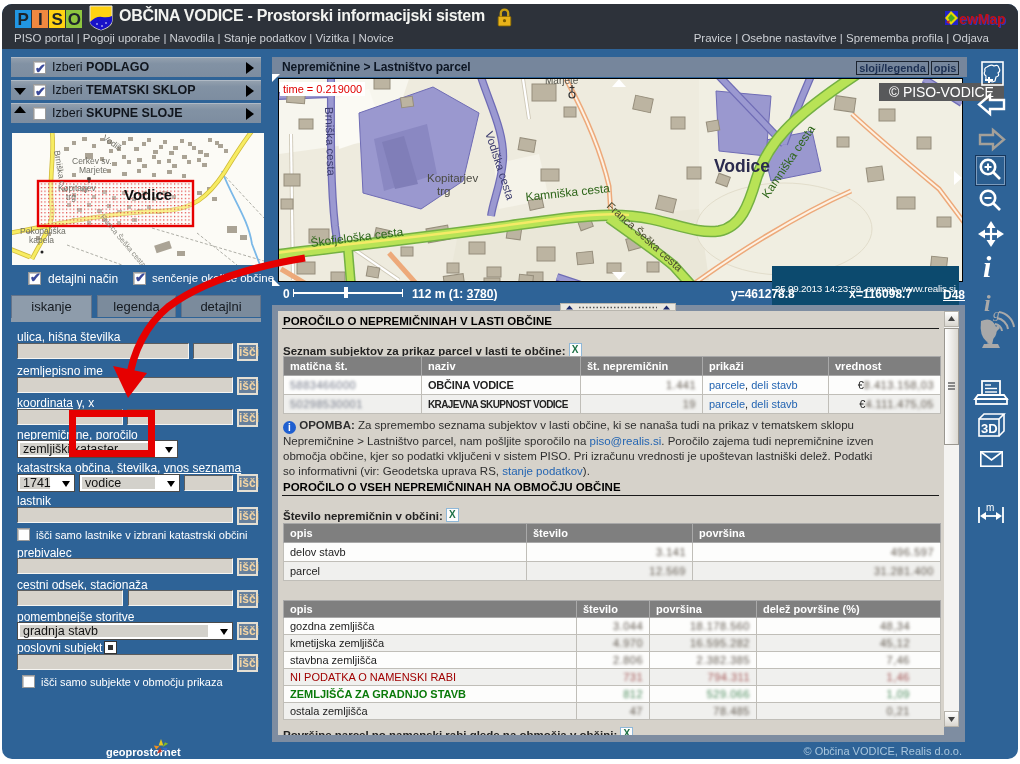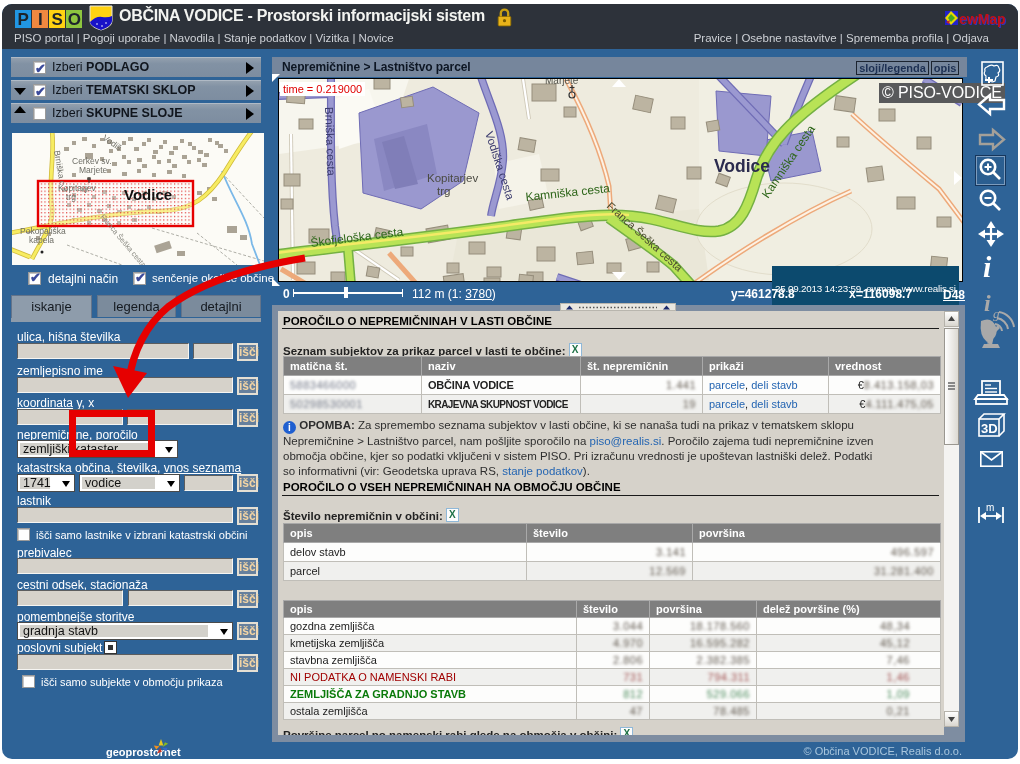--- a/index.html
+++ b/index.html
@@ -431,41 +431,41 @@
     <text x="247" y="122" font-size="12" transform="rotate(-6 247 122)">Kamniška cesta</text>
     <text x="489" y="120" font-size="12" transform="rotate(-56 489 120)">Kamniška cesta</text>
     <text x="327" y="128" font-size="11" fill="#4c4c30" transform="rotate(42 327 128)">Franca Šeška cesta</text>
     <text x="206" y="54" font-size="11.5" fill="#3c3c6e" transform="rotate(72 206 54)">Vodiška cesta</text>
     <text x="46" y="28" font-size="11.5" fill="#3c3c6e" transform="rotate(88 46 28)">Brniška cesta</text>
   </g>
 </svg>
 </div>
 
 <div class="abs" style="left:280px;top:82px;background:#fff;color:#e00000;font-size:11px;padding:1px 3px;">time = 0.219000</div>
-<div class="abs" style="left:879px;top:83px;background:#58595b;color:#fff;font-size:16px;padding:1px 3px;letter-spacing:-0.1px;text-align:right;">© PISO-VODICE</div>
+<div class="abs" style="left:879px;top:83px;background:#58595b;color:#fff;font-size:14px;padding:1px 10px;letter-spacing:-0.1px;text-align:right;">© PISO-VODICE</div>
 <div class="abs" style="left:772px;top:266px;background:#0c4a6e;color:#fff;font-size:9.8px;padding:17px 3px;letter-spacing:-0.2px;">25.09.2013 14:23:59, ewmap, www.realis.si</div>
 <svg class="abs" style="left:612px;top:79px;" width="14" height="8">
     <polygon points="7,0 14,8 0,8" fill="#fff"></polygon>
   </svg>
 <svg class="abs" style="left:612px;top:272px;" width="14" height="8">
     <polygon points="0,0 14,0 7,8" fill="#fff"></polygon>
   </svg>
 <svg class="abs" style="left:954px;top:171px;" width="8" height="14">
     <polygon points="0,0 8,7 0,14" fill="#fff"></polygon>
   </svg>
 <svg class="abs" style="left:272px;top:278px;" width="8" height="8">
     <polygon points="0,0 8,8 0,8" fill="#fff"></polygon>
   </svg>
 
 <div class="abs" style="left:283px;top:287px;color:#fff;font-size:12px;font-weight:bold;">0</div>
 <div class="abs" style="left:293px;top:292px;width:110px;height:2px;background:#fff;"></div>
 <div class="abs" style="left:293px;top:289px;width:1px;height:8px;background:#fff;"></div>
 <div class="abs" style="left:402px;top:289px;width:1px;height:8px;background:#fff;"></div>
 <div class="abs" style="left:344px;top:287px;width:4px;height:11px;background:#fff;"></div>
-<div class="abs" style="left:412px;top:287px;color:#fff;font-size:12px;font-weight:normal;">112 m (1: <u>3780</u>)</div>
+<div class="abs" style="left:412px;top:287px;color:#fff;font-size:12px;font-weight:bold;">112 m (1: <u>3780</u>)</div>
 <div class="abs" style="left:731px;top:287px;color:#fff;font-size:12px;font-weight:bold;">y=461278.8</div>
 <div class="abs" style="left:849px;top:287px;color:#fff;font-size:12px;font-weight:bold;">x=116098.7</div>
 <div class="abs" style="left:943px;top:288px;color:#fff;font-size:12px;font-weight:bold;"><u>D48</u></div>
 
 <div class="abs" style="left:560px;top:303px;width:116px;height:8px;background:#e9e7e0;border:1px solid #b9b6ae;box-sizing:border-box;z-index:6;">
 <svg width="114" height="6" style="display:block;">
       <polygon points="5,5.5 12,5.5 8.5,1.5" fill="#1c2a6b"></polygon>
       <polygon points="102,5.5 109,5.5 105.5,1.5" fill="#1c2a6b"></polygon>
       <line x1="18" y1="3.5" x2="96" y2="3.5" stroke="#555" stroke-width="1.6" stroke-dasharray="1.5,2"></line>
     </svg>

